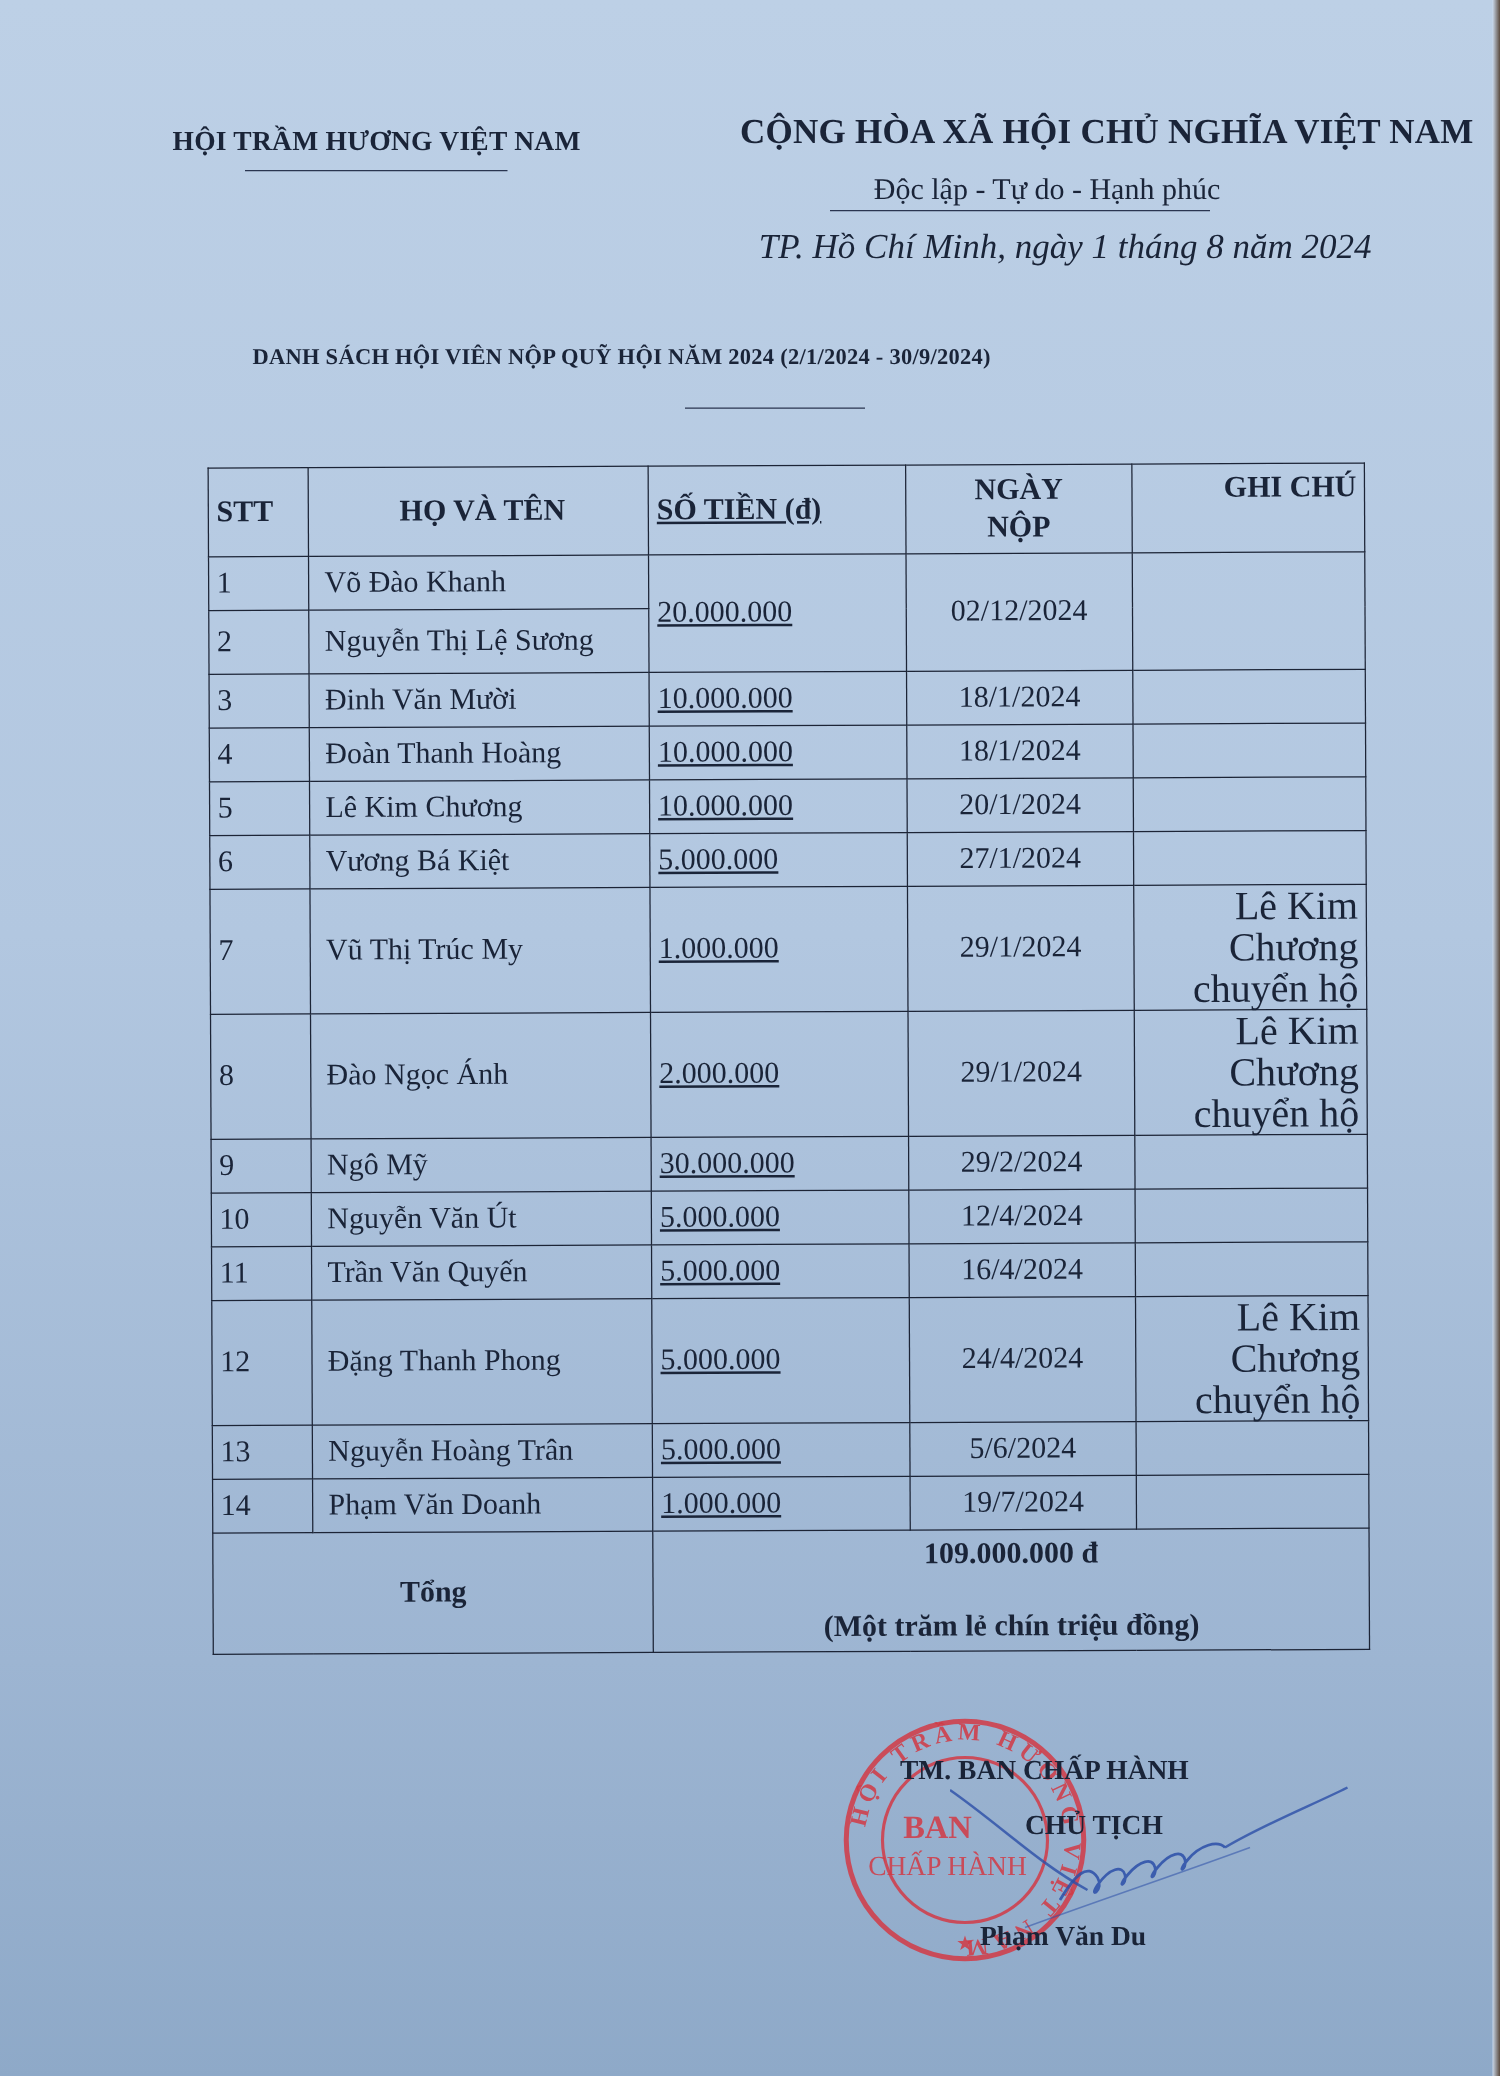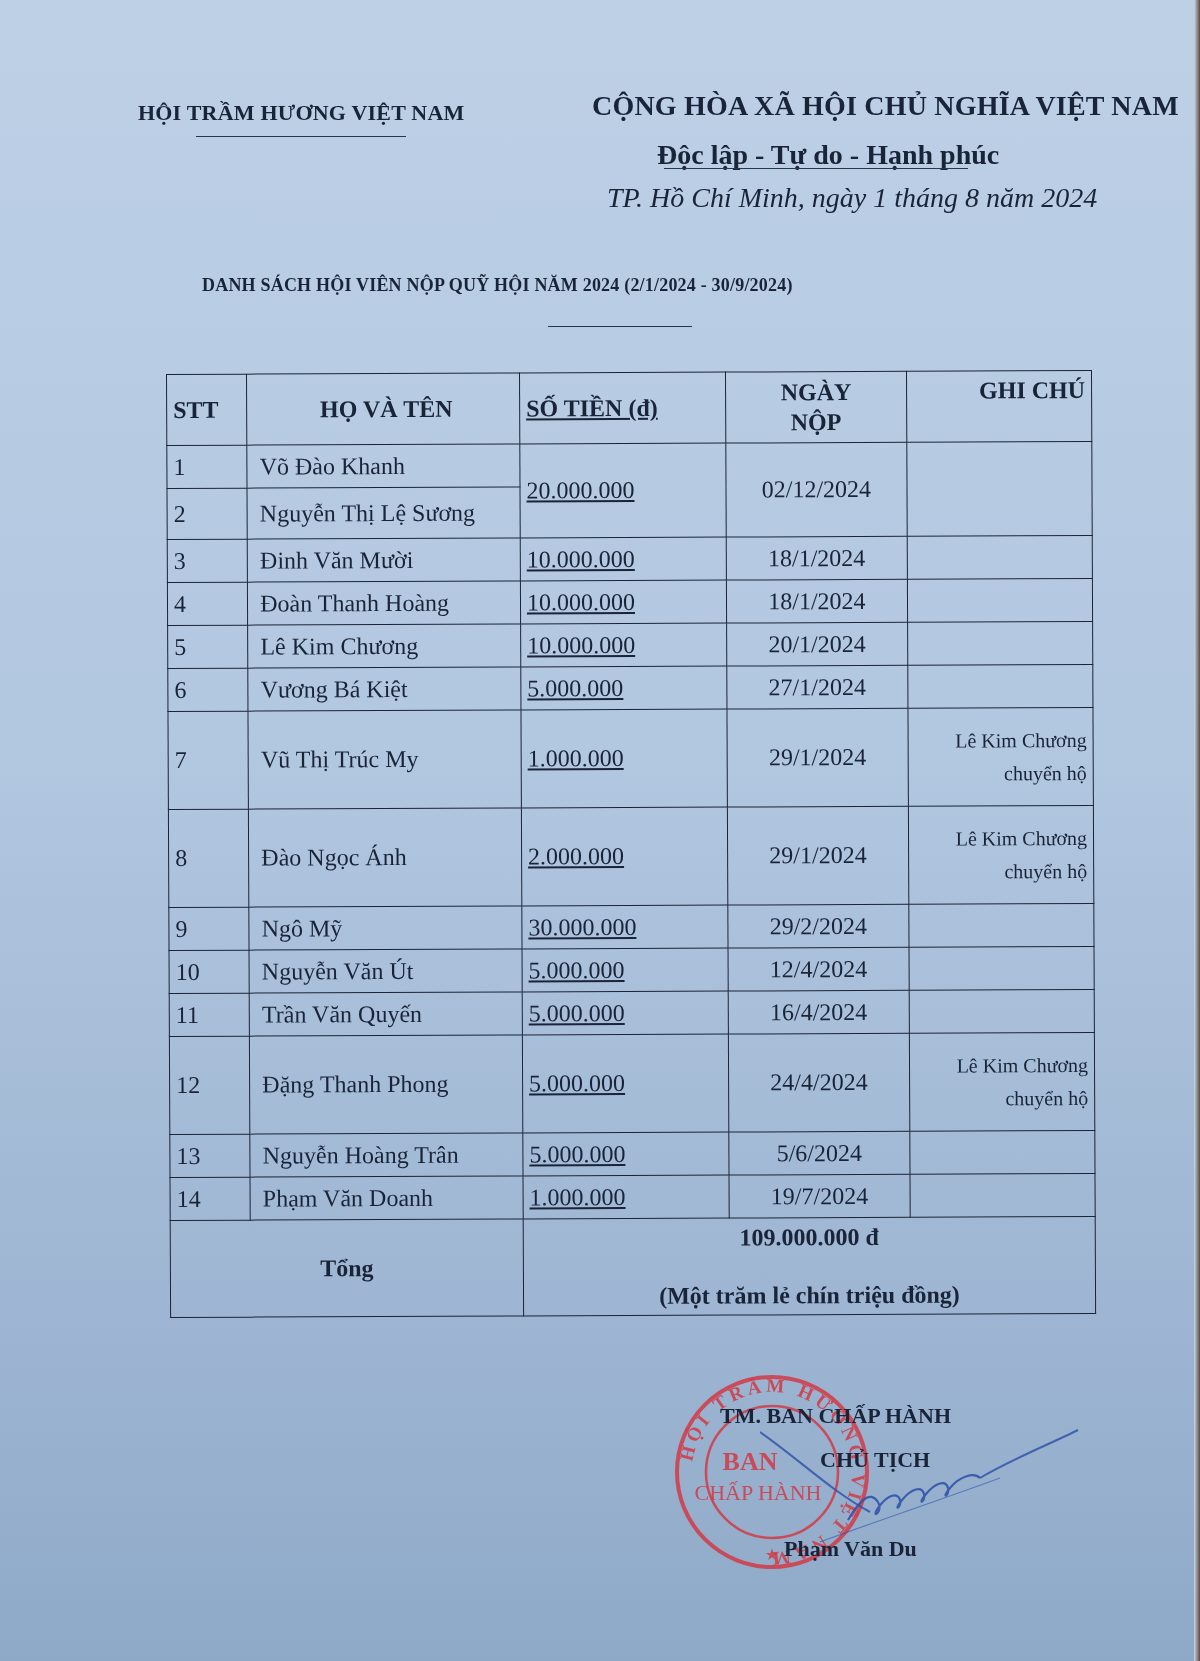--- a/index.html
+++ b/index.html
@@ -10,21 +10,21 @@
       color: #1a2438;
     }
     .edge-right {
       position: absolute; right: 0; top: 0; width: 6px; height: 1661px;
       background: linear-gradient(90deg, #c9d8ea, #5a4a3e);
     }
     .abs { position: absolute; }
     .hdr-left { left: 138px; top: 100px; font-weight: bold; font-size: 22px; letter-spacing: 0.2px; }
     .hdr-left-line { left: 196px; top: 136px; width: 210px; border-top: 1.5px solid #2a3550; }
     .hdr-right { left: 592px; top: 90px; font-weight: bold; font-size: 28px; letter-spacing: 0.2px; }
-    .hdr-motto { left: 657px; top: 139px; font-weight: bold; font-size: 28px; }
+    .hdr-motto { left: 699px; top: 139px; font-weight: normal; font-size: 24px; }
     .hdr-motto-line { left: 664px; top: 168px; width: 304px; border-top: 1.5px solid #2a3550; }
     .hdr-date { left: 607px; top: 182px; font-style: italic; font-size: 28px; }
     .title { left: 202px; top: 275px; font-weight: bold; font-size: 18px; letter-spacing: 0.2px; }
     .title-line { left: 548px; top: 326px; width: 144px; border-top: 1.5px solid #2a3550; }
 
     table.fund {
       position: absolute; left: 166px; top: 374px; width: 926px;
       border-collapse: collapse; font-size: 24px;
       transform: rotate(-0.25deg); transform-origin: left top;
     }
@@ -35,21 +35,21 @@
     .c-stt { width: 68px; text-align: left; }
     .c-name { width: 260px; text-align: left; padding-left: 12px !important; }
     .c-amt { width: 196px; text-align: left; text-decoration: underline; }
     .c-date { width: 170px; text-align: center; }
     .c-note { width: 176px; text-align: right; }
     th.c-note { vertical-align: top; padding-top: 4px !important; }
     th.c-name { text-align: center; }
     tr.r td { height: 42px; }
     tr.tall td { height: 50px; }
     tr.big td { height: 97px; }
-    td.note { line-height: 33px; font-size: 20px; margin-top: 14px; }
+    td.note { line-height: 33px; font-size: 32px; margin-top: 14px; }
     tr.total td { height: 96px; font-weight: bold; }
     .total-label { text-align: center; }
     .total-amount { text-align: center; line-height: 30px; }
     .total-amount .words { display: block; margin-top: 28px; }
     .total-amount .num { display: block; }
 
     .sig { text-align: center; font-weight: bold; font-size: 22px; }
     .sig-org { left: 720px; top: 1403px; }
     .sig-role { left: 820px; top: 1447px; }
     .sig-name { left: 784px; top: 1536px; }

